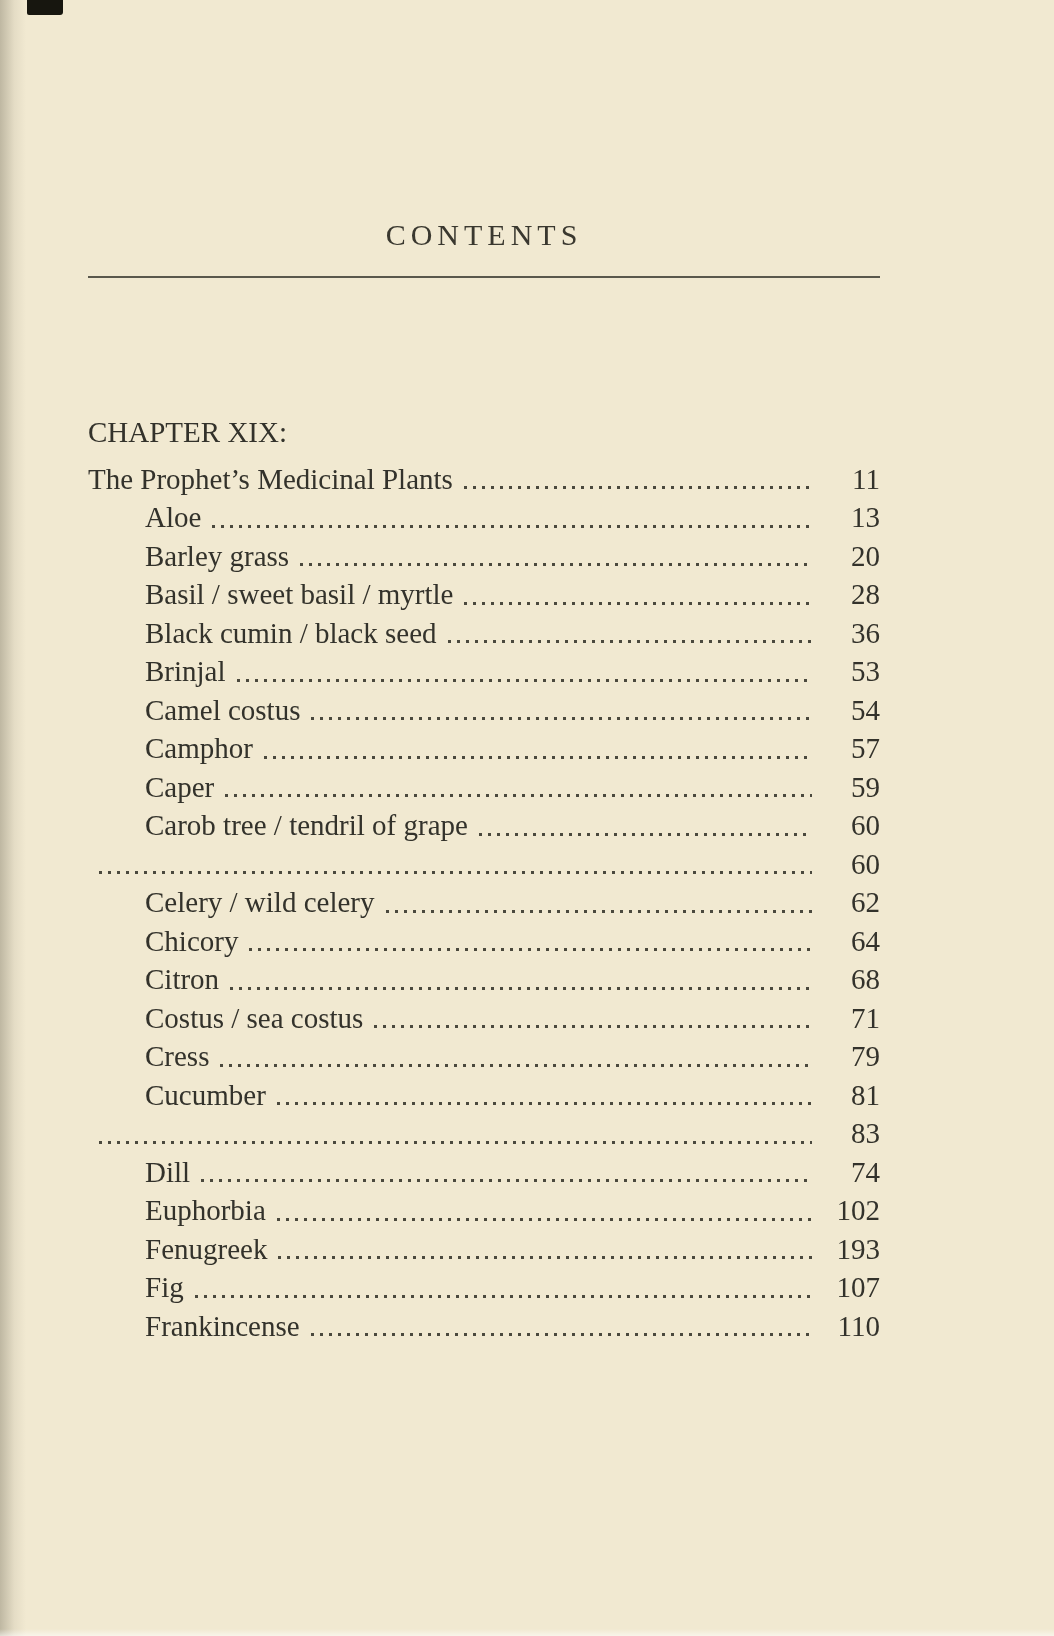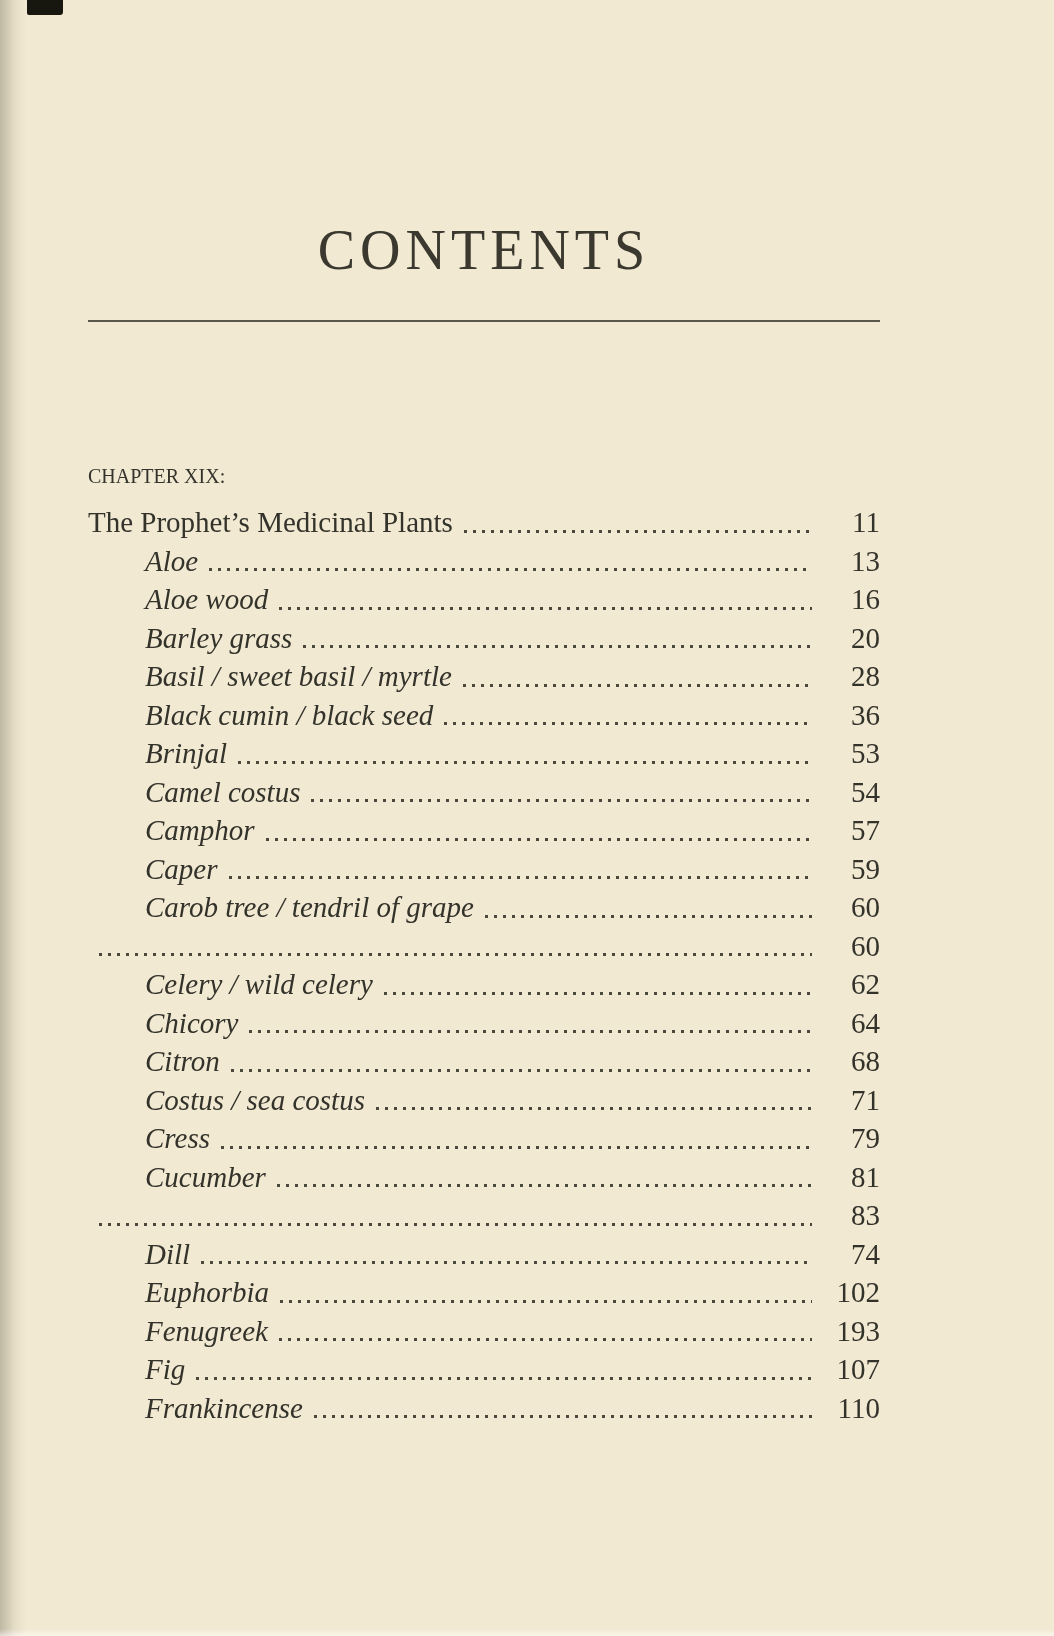--- a/index.html
+++ b/index.html
@@ -42,49 +42,48 @@
   }
   .content {
     position: absolute;
     left: 88px;
     right: 174px;
     top: 0;
   }
   .title {
     margin-top: 218px;
     text-align: center;
-    font-size: 56px;
+    font-size: 30px;
     letter-spacing: 5px;
     font-weight: normal;
     color: #3a382f;
   }
   .rule {
     margin-top: 24px;
     border: none;
     border-top: 2px solid #5a584c;
     height: 0;
   }
   .chapter-heading {
     margin-top: 135px;
-    font-size: 20px;
+    font-size: 29px;
     line-height: 38.5px;
   }
   .toc-list {
     margin-top: 8px;
   }
   .toc-row {
     display: flex;
     align-items: baseline;
     font-size: 29px;
     line-height: 38.5px;
     height: 38.5px;
   }
   .toc-row.indent .label {
     padding-left: 57px;
-    font-style: italic;
   }
   .label {
     white-space: nowrap;
   }
   .leader {
     flex: 1;
     align-self: flex-end;
     height: 0.95em;
     margin: 0 4px 0 8px;
     background-image: radial-gradient(circle, #4b493d 1.5px, rgba(0,0,0,0) 1.9px);
@@ -118,25 +117,20 @@
           <span class="label">The Prophet’s Medicinal Plants</span>
           <span class="leader"></span>
           <span class="pagenum">11</span>
         </div>
         <div class="toc-row indent">
           <span class="label">Aloe</span>
           <span class="leader"></span>
           <span class="pagenum">13</span>
         </div>
         <div class="toc-row indent">
-          <span class="label">Aloe wood</span>
-          <span class="leader"></span>
-          <span class="pagenum">16</span>
-        </div>
-        <div class="toc-row indent">
           <span class="label">Barley grass</span>
           <span class="leader"></span>
           <span class="pagenum">20</span>
         </div>
         <div class="toc-row indent">
           <span class="label">Basil / sweet basil / myrtle</span>
           <span class="leader"></span>
           <span class="pagenum">28</span>
         </div>
         <div class="toc-row indent">

